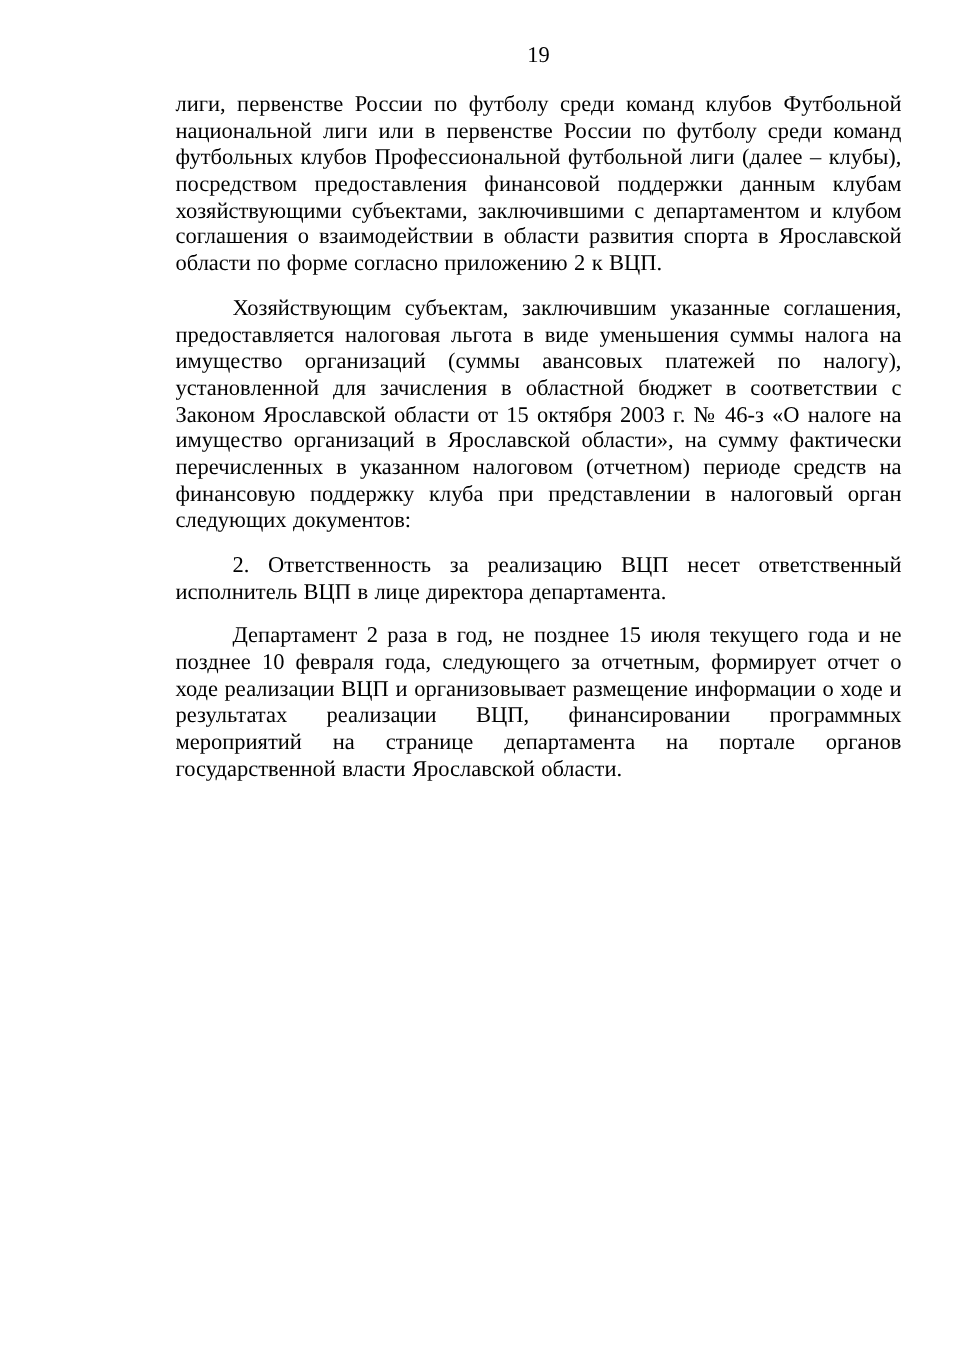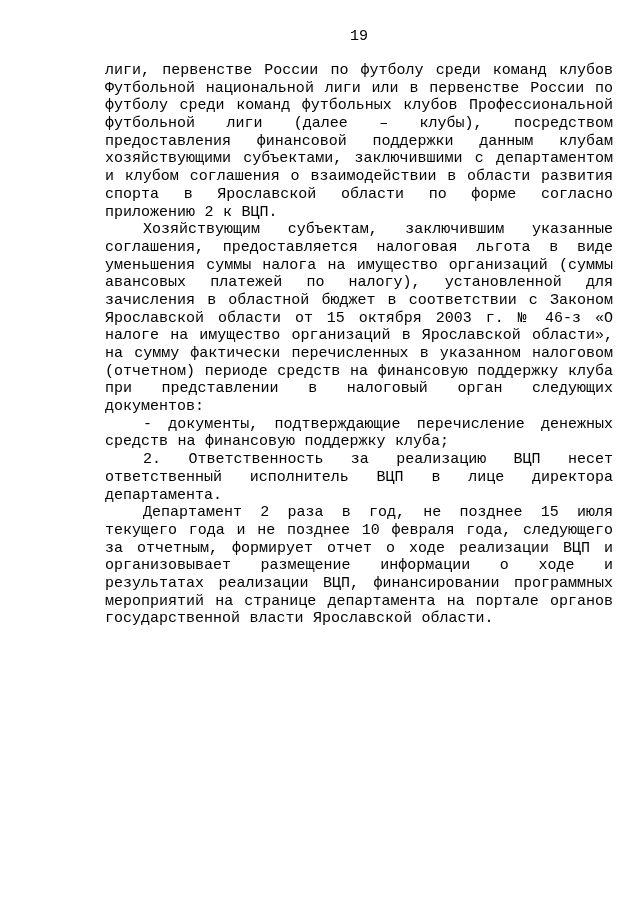--- a/index.html
+++ b/index.html
@@ -7,47 +7,46 @@
     padding: 0;
     background: #ffffff;
   }
   .page {
     position: relative;
     width: 640px;
     height: 905px;
     background: #ffffff;
     box-sizing: border-box;
     padding: 28px 27px 0 105px;
-    font-family: Liberation Mono, monospace;
+    font-family: Liberation Serif, serif;
     color: #000000;
     overflow: hidden;
   }
   .page-number {
     text-align: center;
     font-size: 15px;
     line-height: 1.2;
     margin: 0 0 16px 0;
   }
   .body-text p {
-    margin: 0;
+    margin: 12px;
     font-size: 15px;
     line-height: 1.18;
     text-align: justify;
     word-spacing: 0.5px;
   }
   .body-text p.indent {
     text-indent: 38px;
   }
 </style>
 </head>
 <body>
 
 <div class="page">
   <div class="page-number">19</div>
 
   <div class="body-text">
     <p>лиги, первенстве России по футболу среди команд клубов Футбольной национальной лиги или в первенстве России по футболу среди команд футбольных клубов Профессиональной футбольной лиги (далее – клубы), посредством предоставления финансовой поддержки данным клубам хозяйствующими субъектами, заключившими с департаментом и клубом соглашения о взаимодействии в области развития спорта в Ярославской области по форме согласно приложению 2 к ВЦП.</p>
     <p class="indent">Хозяйствующим субъектам, заключившим указанные соглашения, предоставляется налоговая льгота в виде уменьшения суммы налога на имущество организаций (суммы авансовых платежей по налогу), установленной для зачисления в областной бюджет в соответствии с Законом Ярославской области от 15 октября 2003 г. № 46-з «О налоге на имущество организаций в Ярославской области», на сумму фактически перечисленных в указанном налоговом (отчетном) периоде средств на финансовую поддержку клуба при представлении в налоговый орган следующих документов:</p>
-    <p class="indent">- документы, подтверждающие перечисление денежных средств на финансовую поддержку клуба;</p>
     <p class="indent">2. Ответственность за реализацию ВЦП несет ответственный исполнитель ВЦП в лице директора департамента.</p>
     <p class="indent">Департамент 2 раза в год, не позднее 15 июля текущего года и не позднее 10 февраля года, следующего за отчетным, формирует отчет о ходе реализации ВЦП и организовывает размещение информации о ходе и результатах реализации ВЦП, финансировании программных мероприятий на странице департамента на портале органов государственной власти Ярославской области.</p>
   </div>
 </div>
 
 </body></html>

